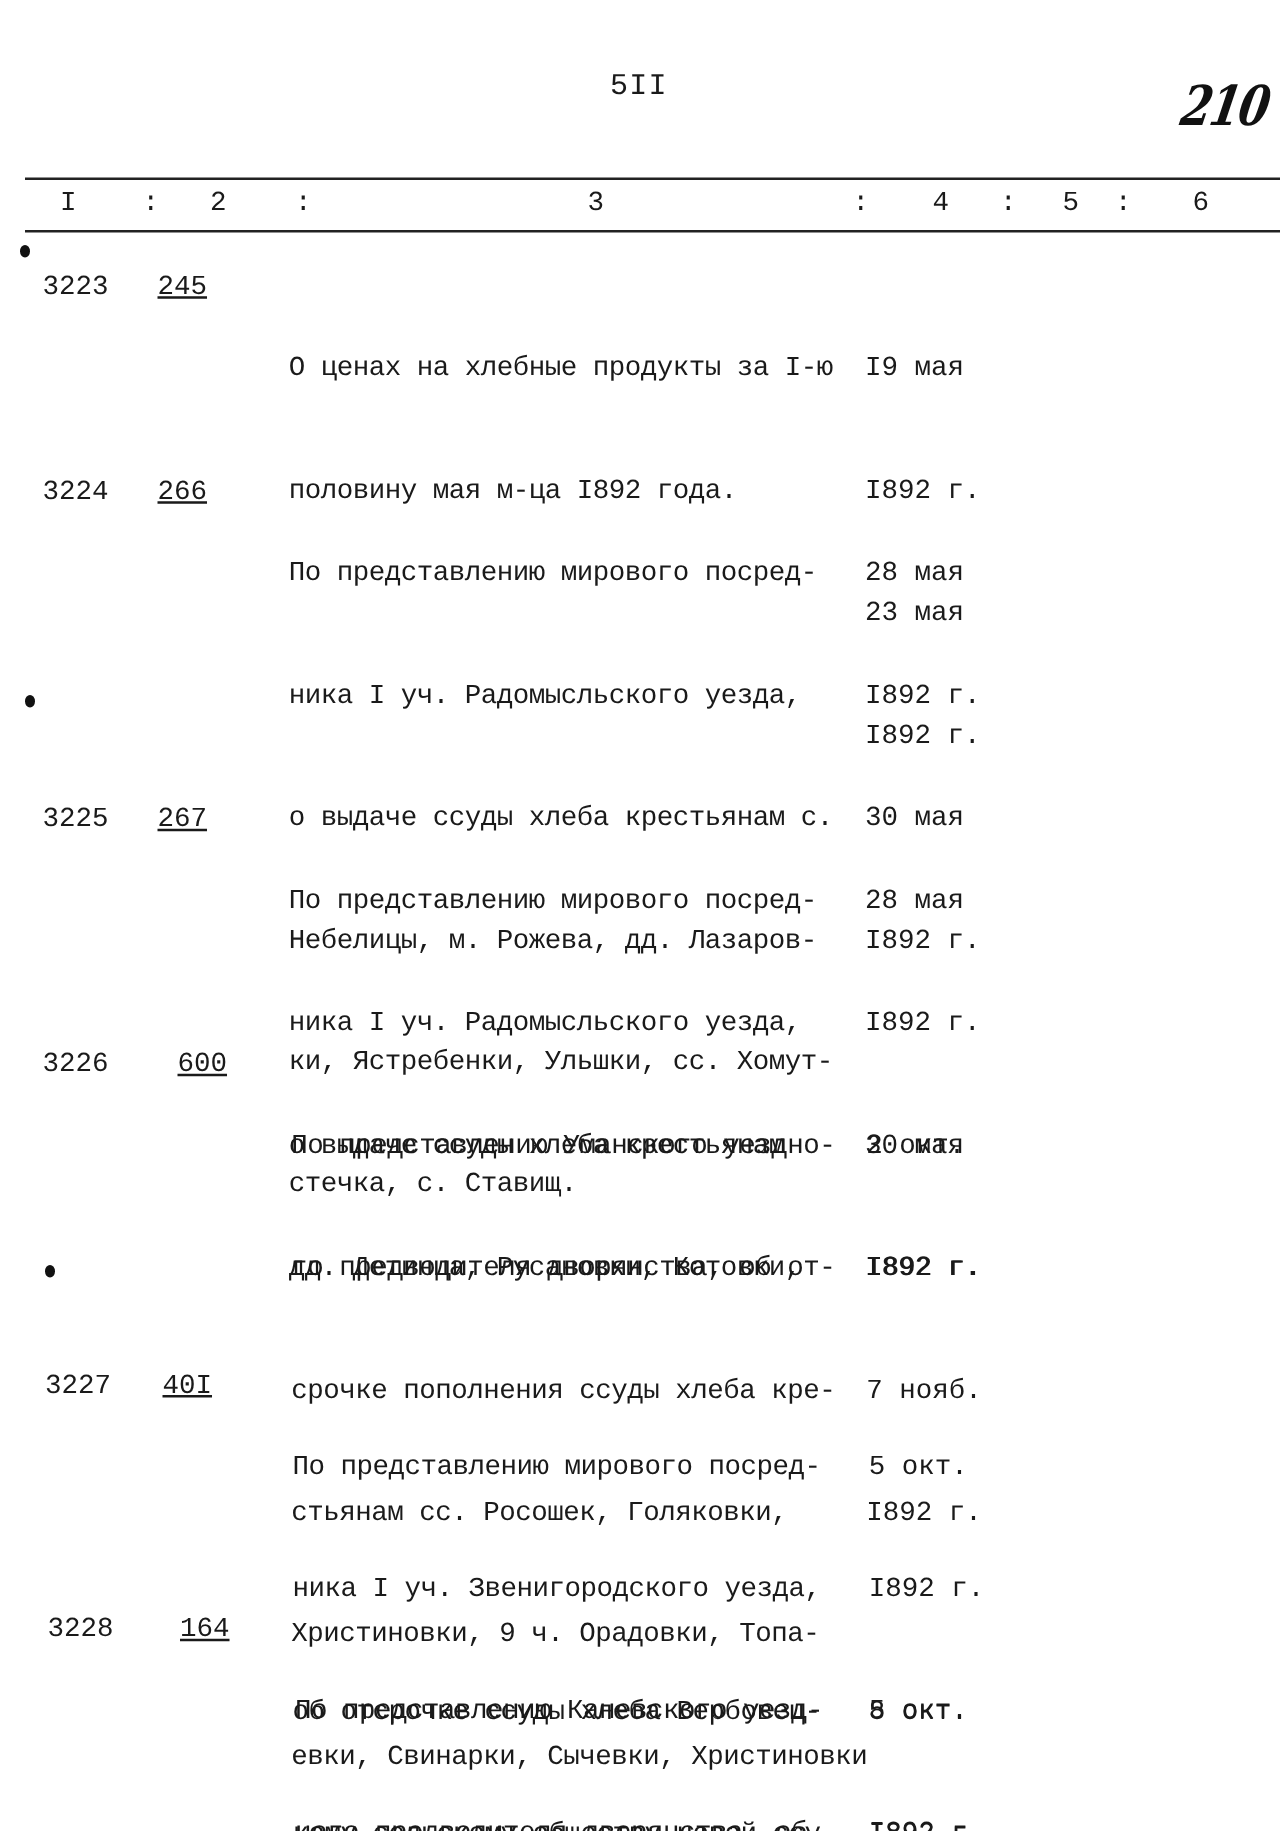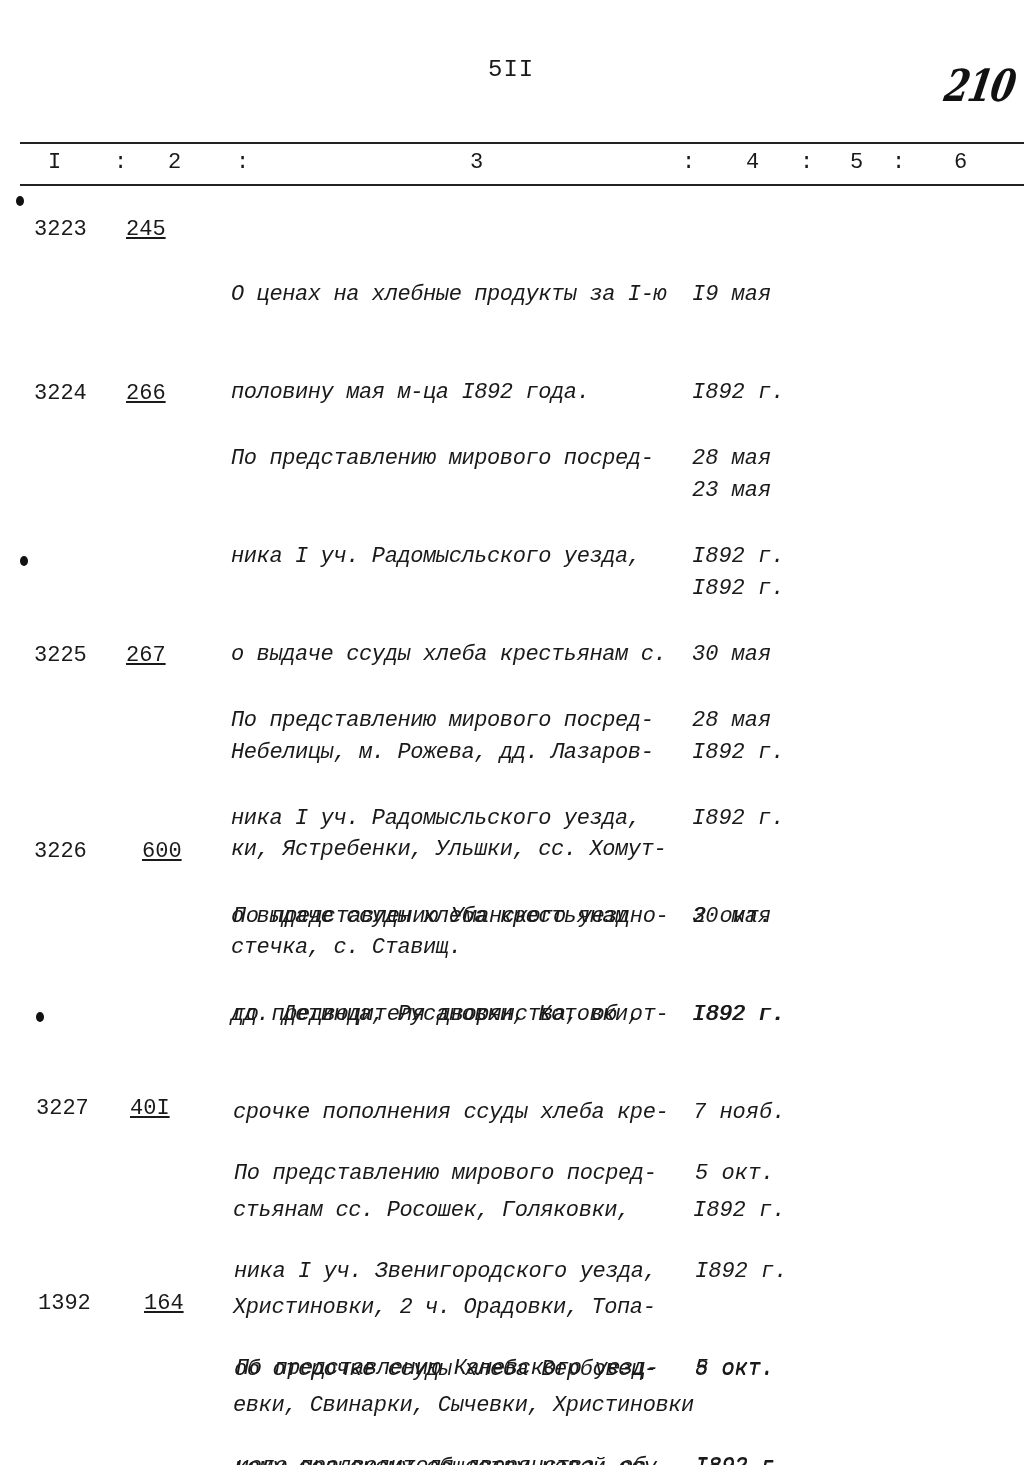--- a/index.html
+++ b/index.html
@@ -80,21 +80,21 @@
       top: 0;
       white-space: pre;
       letter-spacing: -0.4px;
     }
     .entry .col4 {
       position: absolute;
       left: 692px;
       top: 0;
       white-space: pre;
     }
-    .line { display: block; font-style: italic; }
+    .line { display: block; }
     .dot {
       position: absolute;
       width: 8px;
       height: 10px;
       border-radius: 50%;
       background: #111;
     }
   </style>
 </head>
 <body>
@@ -172,21 +172,21 @@
   </div>
 
   <div class="entry" style="top:836px">
     <span class="col1">3226</span>
     <span class="col2" style="left:142px">600</span>
     <div class="col3" style="left:233px">
       <span class="line">По представлению Уманского уездно-</span>
       <span class="line">го предводителя дворянства, об от-</span>
       <span class="line">срочке пополнения ссуды хлеба кре-</span>
       <span class="line">стьянам сс. Росошек, Голяковки,</span>
-      <span class="line">Христиновки, 2 ч. Орадовки, Топа-</span>
+      <span class="line">Христиновки, 9 ч. Орадовки, Топа-</span>
       <span class="line">евки, Свинарки, Сычевки, Христиновки</span>
       
     </div>
     <div class="col4" style="left:693px">
       <span class="line">2 окт.</span>
       <span class="line">I892 г.</span>
       <span class="line">7 нояб.</span>
       <span class="line">I892 г.</span>
     </div>
   </div>
@@ -203,21 +203,21 @@
     </div>
     <div class="col4" style="left:695px">
       <span class="line">5 окт.</span>
       <span class="line">I892 г.</span>
       <span class="line">8 окт.</span>
       <span class="line">I892 г.</span>
     </div>
   </div>
 
   <div class="entry" style="top:1288px">
-    <span class="col1" style="left:38px">1392</span>
+    <span class="col1" style="left:38px">3228</span>
     <span class="col2" style="left:144px">164</span>
     <div class="col3" style="left:236px">
       <span class="line">По представлению Каневского уезд-</span>
       <span class="line">ного предводителя дворянства, об</span>
     </div>
     <div class="col4" style="left:695px">
       <span class="line">5 окт.</span>
       <span class="line">I892 г.</span>
     </div>
   </div>

